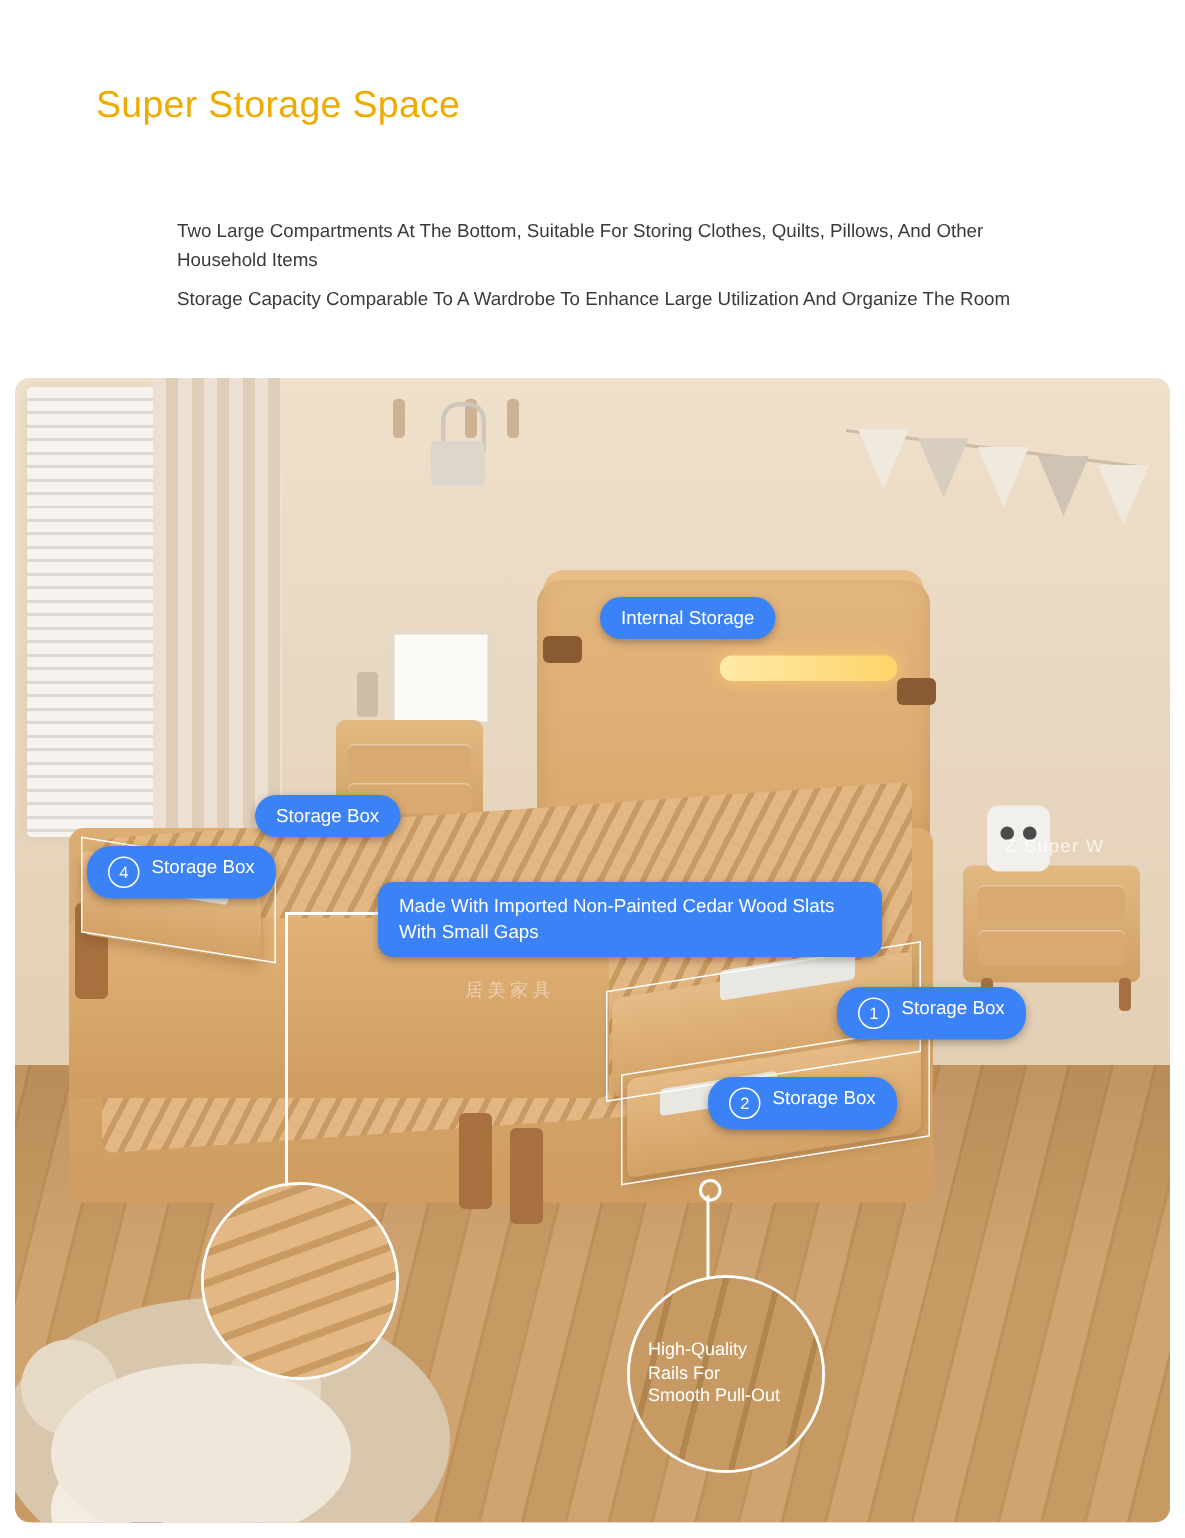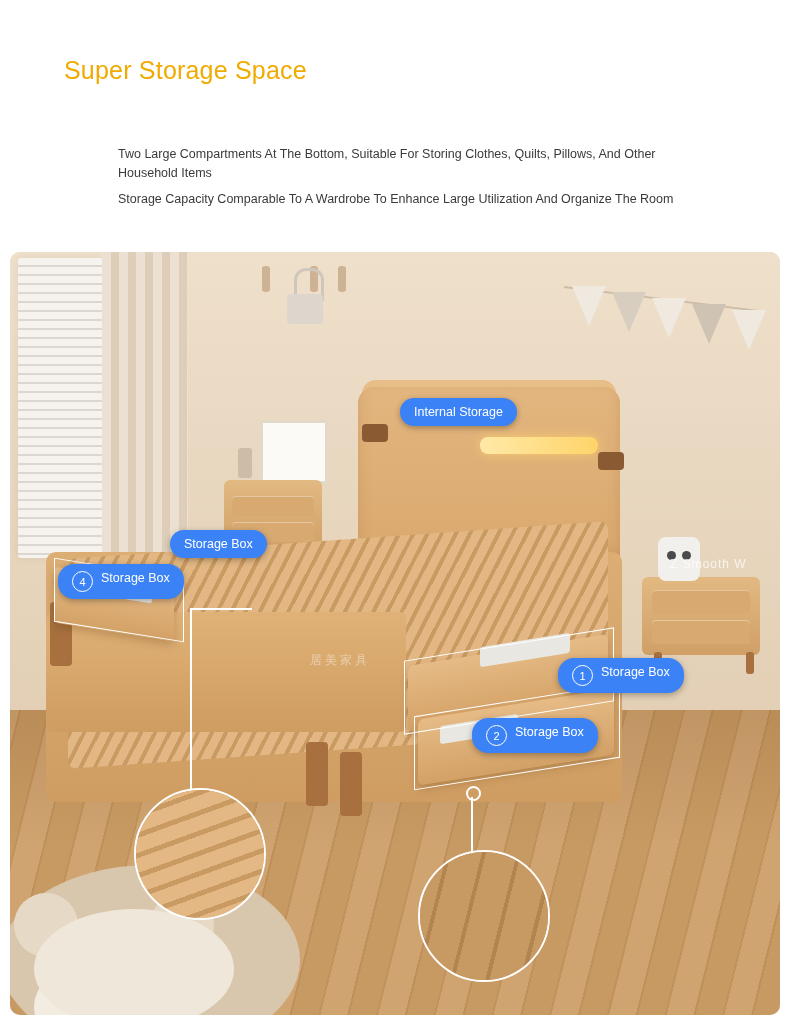--- a/index.html
+++ b/index.html
@@ -329,21 +329,21 @@
   <div class="nightstand" style="left:632px; top:325px; width:118px; height:78px;"></div>
   <div class="ns-drawer" style="left:642px; top:338px; width:98px; height:24px;"></div>
   <div class="ns-drawer" style="left:642px; top:368px; width:98px; height:24px;"></div>
   <div class="ns-leg" style="left:644px; top:400px;"></div>
   <div class="ns-leg" style="left:736px; top:400px;"></div>
 
   <div class="robot">
     <div class="robot-eye" style="left:9px; top:14px;"></div>
     <div class="robot-eye" style="left:24px; top:14px;"></div>
   </div>
-  <div class="wm2">Z Smooth W</div>
+  <div class="wm2">Z Super W</div>
 
   <div class="rug">
     <div class="bear-ear" style="left:14px; top:28px;"></div>
     <div class="bear-ear" style="left:150px; top:28px;"></div>
     <div class="bear-face">
       <div class="bear-eye" style="left:26px; top:18px;"></div>
       <div class="bear-eye" style="left:86px; top:18px;"></div>
       <div class="bear-nose" style="left:52px; top:42px;"></div>
     </div>
   </div>
@@ -361,34 +361,38 @@
   <div class="dot" style="left:180px; top:570px;"></div>
   <div class="zoom-circle" style="left:124px; top:536px; width:128px; height:128px;">
     <div class="zoom-slats"></div>
   </div>
 
   <div class="dot" style="left:456px; top:534px;"></div>
   <div class="leader" style="left:461px; top:545px; width:1.6px; height:60px;"></div>
   <div class="zoom-circle" style="left:408px; top:598px; width:128px; height:128px;">
     <div class="zoom-rail"></div>
   </div>
+  <div class="zoom-label" style="left:422px; top:640px; width:92px;">High-Quality Rails For Smooth Pull-Out</div>
 
   <div class="tag" style="left:390px; top:146px;">
     <span>Internal Storage</span>
   </div>
 
   <div class="tag" style="left:160px; top:278px;">
     <span>Storage Box</span>
   </div>
 
   <div class="tag" style="left:48px; top:312px;">
     <span class="num">4</span>
     <span>Storage Box</span>
   </div>
 
+  <div class="tag two-line" style="left:242px; top:336px; width:308px;">
+    <span>Made With Imported Non-Painted Cedar Wood Slats With Small Gaps</span>
+  </div>
 
   <div class="tag" style="left:548px; top:406px;">
     <span class="num">1</span>
     <span>Storage Box</span>
   </div>
 
   <div class="tag" style="left:462px; top:466px;">
     <span class="num">2</span>
     <span>Storage Box</span>
   </div>

